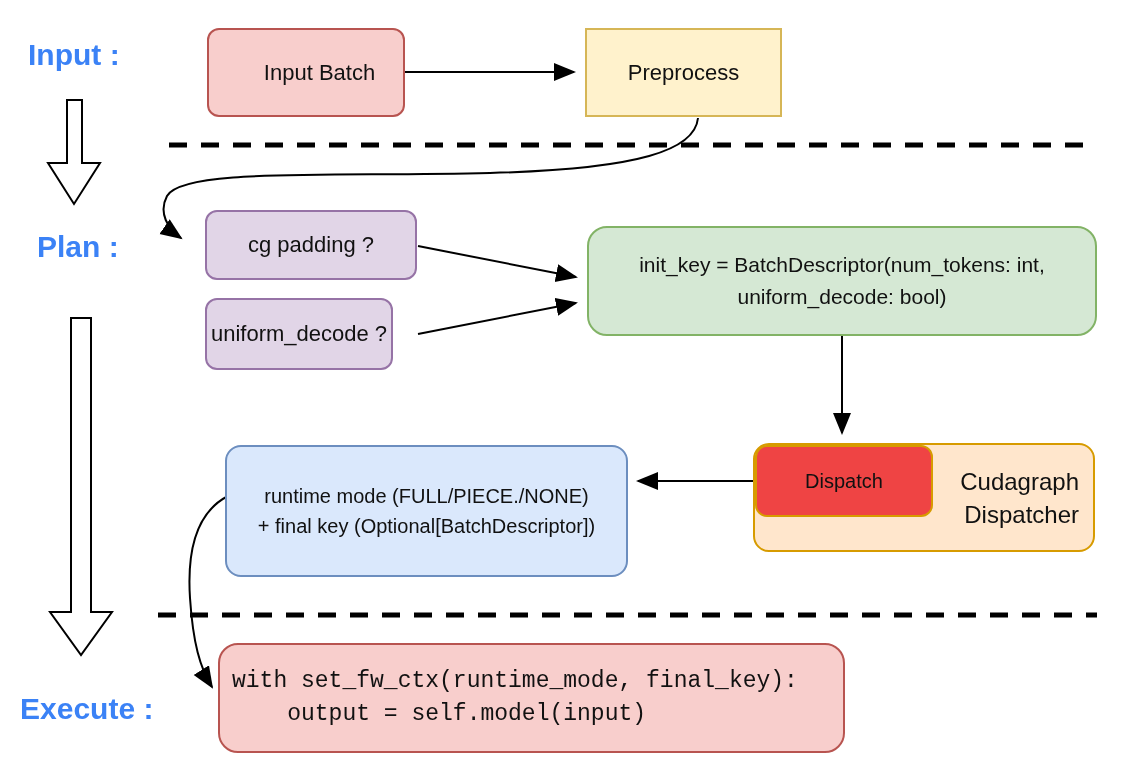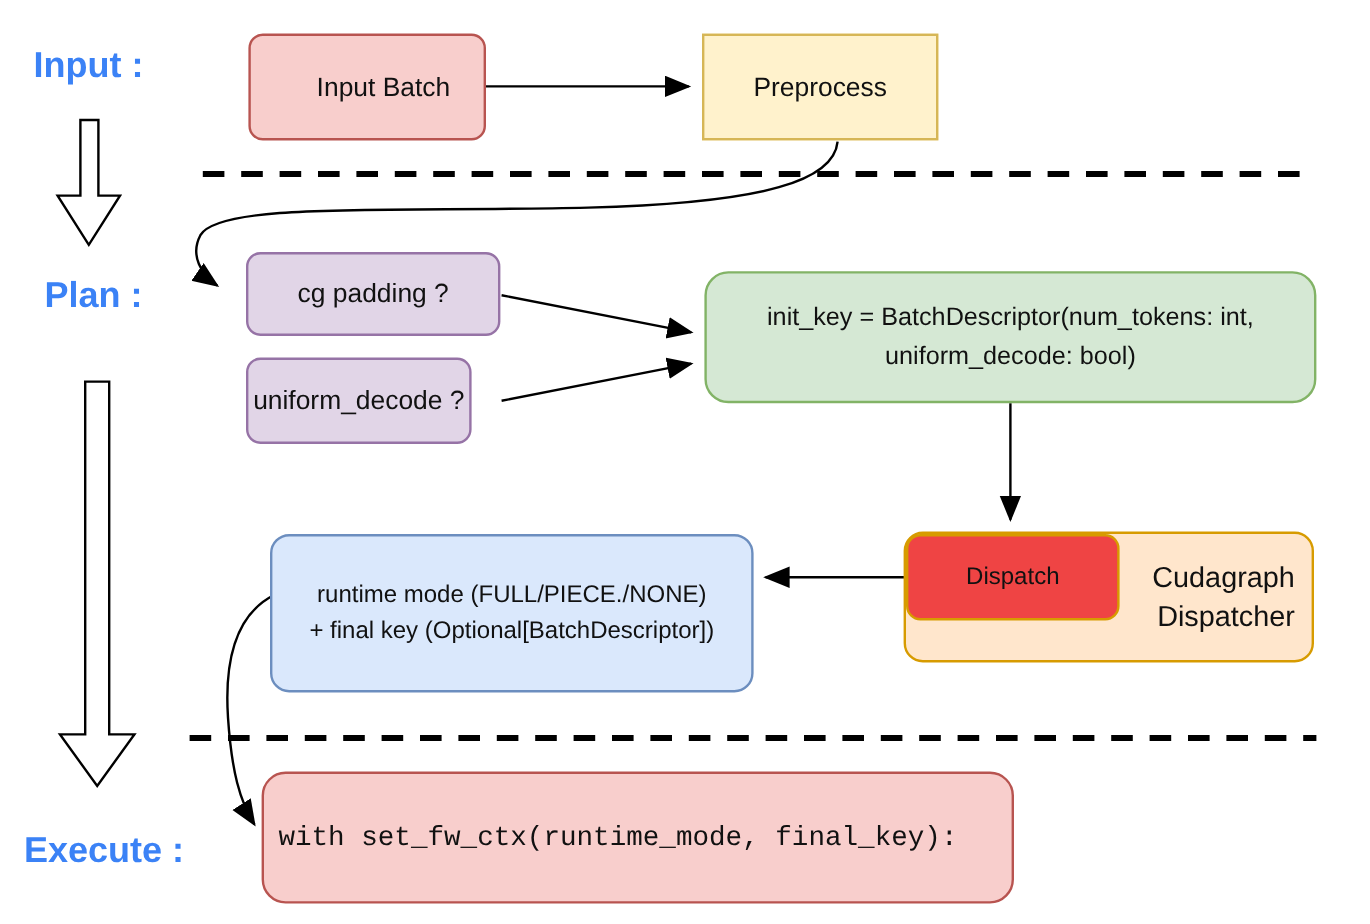--- a/index.html
+++ b/index.html
@@ -119,15 +119,16 @@
     <span class="line">Dispatch</span>
   </div>
 
   <div class="node label-20" style="left: 225px; top: 445px; width: 403px; height: 132px; border-radius: 16px; background-color: rgb(218, 232, 252); border-color: rgb(108, 142, 191);">
     <span class="line">runtime mode (FULL/PIECE./NONE)</span>
     <span class="line">+ final key (Optional[BatchDescriptor])</span>
   </div>
 
   <div class="node code-box" style="left: 218px; top: 643px; width: 627px; height: 110px; border-radius: 20px; background-color: rgb(248, 206, 204); border-color: rgb(184, 84, 80);">
     <span class="line">with set_fw_ctx(runtime_mode, final_key):</span>
+    <span class="line">    output = self.model(input)</span>
   </div>
 
 </div>
 
 </body></html>

